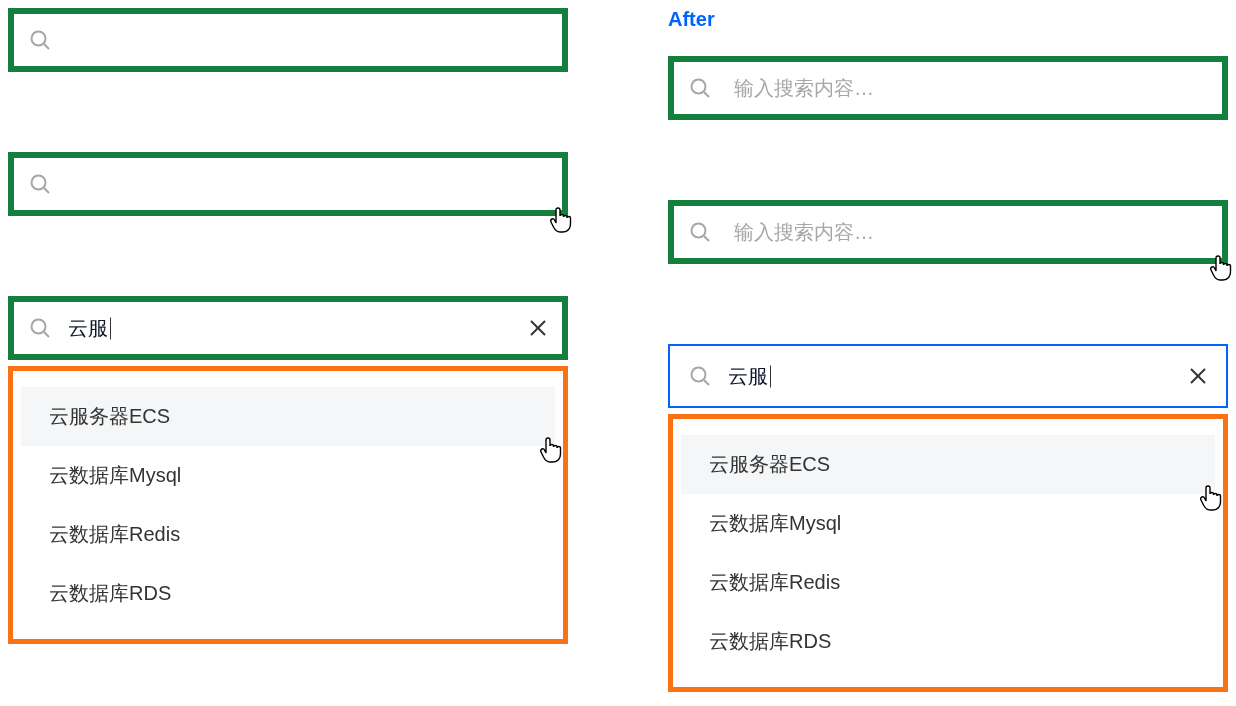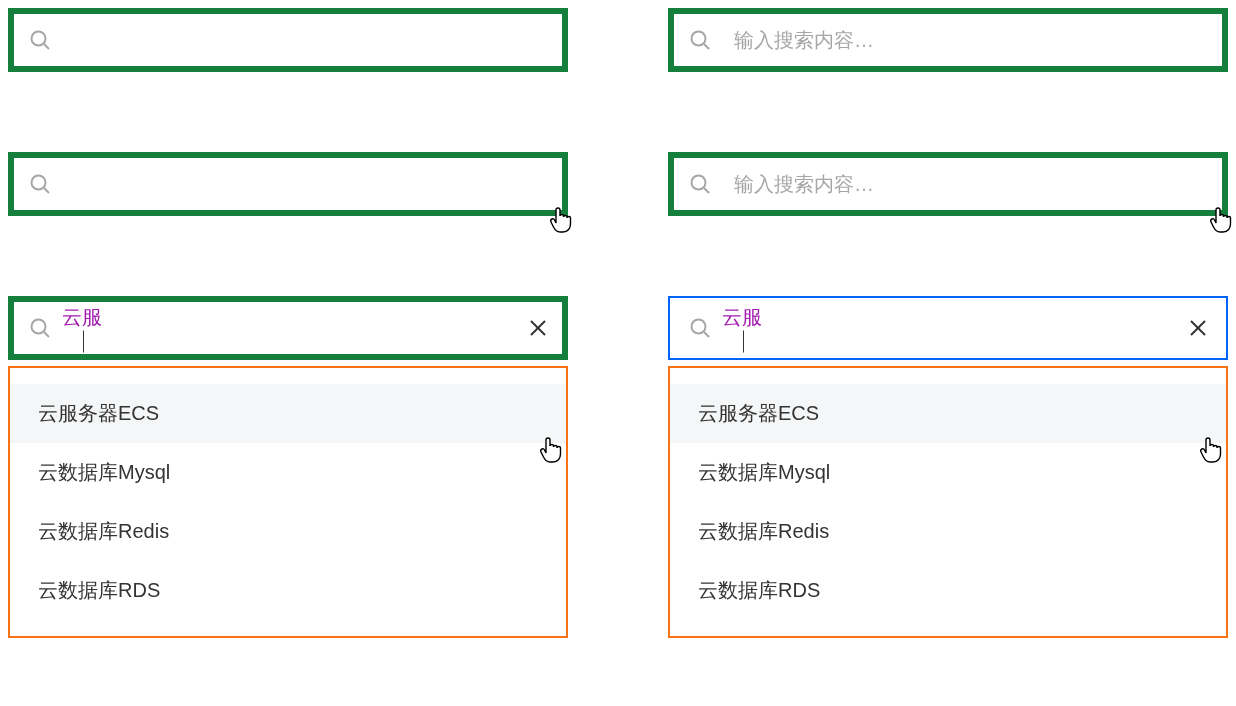--- a/index.html
+++ b/index.html
@@ -69,42 +69,41 @@
       cursor: pointer;
     }
     .cursor-hand {
       position: absolute;
       width: 24px;
       height: 28px;
       pointer-events: none;
     }
     .typed-text {
       position: absolute;
-      left: 54px;
+      left: 60px;
       top: 50%;
       transform: translateY(-50%);
       font-size: 20px;
-      color: #a21caf;
+      color: #0f172a;
       pointer-events: none;
       display: flex;
       align-items: center;
-      flex-direction: column;
     }
     .text-cursor {
       display: inline-block;
       width: 1px;
       height: 22px;
       background: #333;
       margin-left: 2px;
     }
     .dropdown {
-      border: 2px solid #f97316;
+      border: 5px solid #f97316;
       margin-top: 6px;
       background: #fff;
-      padding: 16px 0;
+      padding: 16px 8px;
     }
     .dropdown-item {
       padding: 16px 28px;
       font-size: 20px;
       color: #333;
       cursor: pointer;
     }
     .dropdown-item.hovered {
       background: #f5f6f7;
     }
@@ -174,20 +173,21 @@
         <span class="cursor-hand" style="right:6px; top:70px;">
           <svg viewBox="0 0 24 28" fill="#fff" stroke="#000" stroke-width="1.4">
               <path d="M8 4 C8 3 9 2 10 2 C11 2 12 3 12 4 L12 10 C12 9 13 8.5 14 8.5 C15 8.5 15.5 9 15.5 10 L15.5 11 C15.5 10 16.5 9.5 17.5 9.5 C18.5 9.5 19 10 19 11 L19 12 C19 11 20 10.5 21 10.5 C22 10.5 22.5 11 22.5 12 L22.5 18 C22.5 22 20 26 15 26 L12 26 C9 26 7 24 5.5 21 L3 16 C2.5 15 3 13.5 4 13 C5 12.5 6 13 6.5 14 L8 17 Z"></path>
             </svg>
         </span>
       </div>
     </div>
   </div>
 
   <div class="column">
+    <div class="section-label">After</div>
 
     <div class="input-wrap">
       <span class="search-icon">
         <svg viewBox="0 0 24 24" fill="none" stroke="#a6a6a6" stroke-width="2">
             <circle cx="10.5" cy="10.5" r="7"></circle>
             <line x1="16" y1="16" x2="21" y2="21"></line>
           </svg>
       </span>
       <input class="search-input" type="text" placeholder="输入搜索内容…" style="">
     </div>

